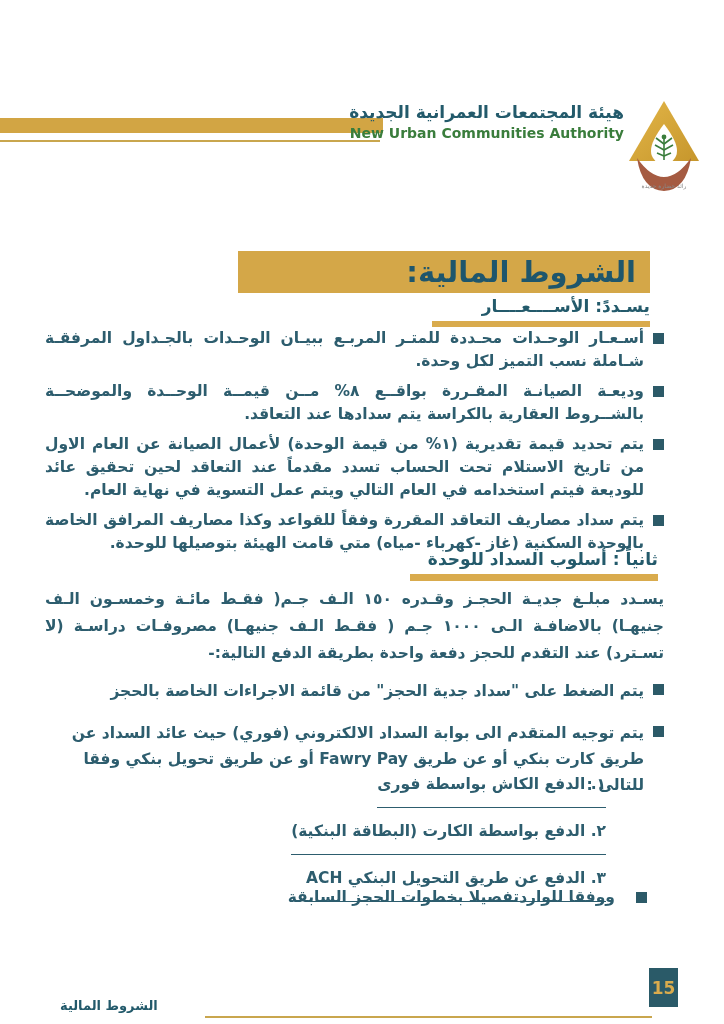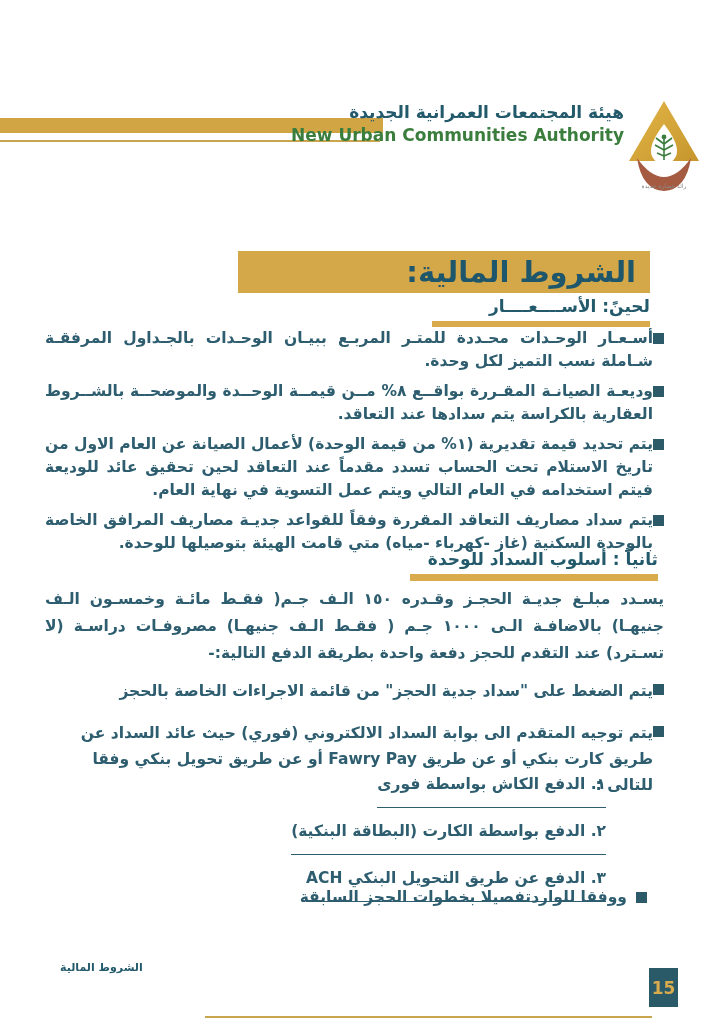--- a/index.html
+++ b/index.html
@@ -4,56 +4,56 @@
 <style>
   html,body{margin:0;padding:0;background:#fff;}
   .page{position:relative;width:724px;height:1024px;background:#ffffff;overflow:hidden;
         font-family:"DejaVu Sans", sans-serif;margin-top:30px;}
 
   
   .header-gold-bar{position:absolute;left:0;top:88px;width:383px;height:15px;background:#D2A544;}
   .header-gold-line{position:absolute;left:0;top:110px;width:380px;height:2px;background:#C9A64E;}
   .org-names{position:absolute;right:100px;top:72px;text-align:right;direction:rtl;line-height:1.25;}
   .org-ar{font-size:17px;font-weight:bold;color:#235A6B;display:block;}
-  .org-en{font-size:17px;font-weight:bold;color:#3A7D3C;display:block;direction:ltr;margin-top:2px;}
+  .org-en{font-size:14px;font-weight:bold;color:#3A7D3C;display:block;direction:ltr;margin-top:2px;}
   .logo{position:absolute;right:20px;top:68px;width:80px;height:102px;}
 
   
   .title-box{position:absolute;left:238px;top:221px;width:412px;height:42px;background:#D4A748;direction:rtl;}
   .title-box .title-text{display:block;text-align:right;padding:0 14px 8px 0;font-size:29px;
         font-weight:bold;color:#1E566C;line-height:42px;white-space:nowrap;}
 
   
   .h-sec{position:absolute;direction:rtl;font-size:17px;font-weight:bold;color:#235A6B;white-space:nowrap;}
   .h1{right:74px;top:266px;}
   .h1-underline{position:absolute;right:74px;top:291px;width:218px;height:6px;background:#D9AB4D;}
   .h2{right:66px;top:519px;}
   .h2-underline{position:absolute;right:66px;top:544px;width:248px;height:7px;background:#D9AB4D;}
 
   
   .body-col{position:absolute;left:45px;right:60px;direction:rtl;}
-  .bullet-item{display:flex;margin-bottom:7px;}
+  .bullet-item{display:flex;gap:9px;margin-bottom:7px;}
   .bullet-square{width:11px;height:11px;background:#2C5A68;flex:none;margin-top:6px;}
   .bullet-text{flex:1;font-size:15.5px;font-weight:bold;color:#2D5D6E;line-height:23px;text-align:justify;}
   .list1{top:297px;}
   .intro{top:556px;font-size:15.5px;font-weight:bold;color:#2D5D6E;line-height:27px;text-align:justify;}
   .s2b1{top:648px;}
   .s2b2{top:690px;}
   .s2b1 .bullet-text,.s2b2 .bullet-text{line-height:26px;text-align:right;}
 
   
   .payments{position:absolute;right:118px;top:744px;direction:rtl;text-align:right;}
   .payment-row{margin-bottom:13px;}
   .payment-item{display:inline-block;font-size:15.5px;font-weight:bold;color:#2D5D6E;
         border-bottom:1.5px solid #2D5D6E;padding-bottom:13px;line-height:20px;}
 
-  .closing{position:absolute;right:77px;top:856px;direction:rtl;display:flex;gap:9px;max-width:560px;}
+  .closing{position:absolute;right:77px;top:856px;direction:rtl;display:flex;gap:21px;max-width:560px;}
 
   
-  .footer-label{position:absolute;left:60px;top:931px;direction:rtl;font-size:11px;font-weight:bold;color:#235A6B;}
+  .footer-label{position:absolute;left:60px;top:968px;direction:rtl;font-size:13px;font-weight:bold;color:#235A6B;}
   .footer-line{position:absolute;left:205px;top:986px;width:447px;height:2px;background:#C9A64E;}
   .page-badge{position:absolute;left:649px;top:938px;width:29px;height:39px;background:#2A5A68;
         display:flex;align-items:center;justify-content:center;font-size:17px;font-weight:bold;color:#D9AB4D;}
 </style>
 </head>
 <body>
 
 <div class="page">
 
   <div class="header-gold-bar"></div>
@@ -79,39 +79,39 @@
     </g>
     <circle cx="40" cy="39" r="2.4" fill="#3A7D3C"></circle>
     <path d="M13,60 Q40,98 67,60 Q62,92 40,93 Q18,92 13,60 Z" fill="#A55B42"></path>
     <text x="40" y="90" text-anchor="middle" font-size="6" fill="#8a8a8a" style="font-family:'DejaVu Sans',sans-serif;" direction="rtl">رائد حضارة جديدة</text>
   </svg>
 
   <div class="title-box">
     <span class="title-text">الشروط المالية:</span>
   </div>
 
-  <div class="h-sec h1">لحينً: الأســــعــــار</div>
+  <div class="h-sec h1">يسـددً: الأســــعــــار</div>
   <div class="h1-underline"></div>
 
   <div class="body-col list1">
     <div class="bullet-item">
       <span class="bullet-square"></span>
       <span class="bullet-text">أسـعـار الوحـدات محـددة للمتـر المربـع ببيـان الوحـدات بالجـداول المرفقـة شـاملة نسب التميز لكل وحدة.</span>
     </div>
     <div class="bullet-item">
       <span class="bullet-square"></span>
       <span class="bullet-text">وديعـة الصيانـة المقـررة بواقــع ٨% مــن قيمــة الوحــدة والموضحــة بالشــروط العقارية بالكراسة يتم سدادها عند التعاقد.</span>
     </div>
     <div class="bullet-item">
       <span class="bullet-square"></span>
       <span class="bullet-text">يتم تحديد قيمة تقديرية (١% من قيمة الوحدة) لأعمال الصيانة عن العام الاول من تاريخ الاستلام تحت الحساب تسدد مقدماً عند التعاقد لحين تحقيق عائد للوديعة فيتم استخدامه في العام التالي ويتم عمل التسوية في نهاية العام.</span>
     </div>
     <div class="bullet-item">
       <span class="bullet-square"></span>
-      <span class="bullet-text">يتم سداد مصاريف التعاقد المقررة وفقاً للقواعد جديـة مصاريف المرافق الخاصة بالوحدة السكنية (غاز -كهرباء -مياه) متي قامت الهيئة بتوصيلها للوحدة.</span>
+      <span class="bullet-text">يتم سداد مصاريف التعاقد المقررة وفقاً للقواعد وكذا مصاريف المرافق الخاصة بالوحدة السكنية (غاز -كهرباء -مياه) متي قامت الهيئة بتوصيلها للوحدة.</span>
     </div>
   </div>
 
   <div class="h-sec h2">ثانياً : أسلوب السداد للوحدة</div>
   <div class="h2-underline"></div>
 
   <div class="body-col intro">يسـدد مبلـغ جديـة الحجـز وقـدره ١٥٠ الـف جـم( فقـط مائـة وخمسـون الـف جنيهـا) بالاضافـة الـى ١٠٠٠ جـم ( فقـط الـف جنيهـا) مصروفـات دراسـة (لا تسـترد) عند التقدم للحجز دفعة واحدة بطريقة الدفع التالية:-</div>
 
   <div class="body-col bullet-item s2b1">
     <span class="bullet-square"></span>

